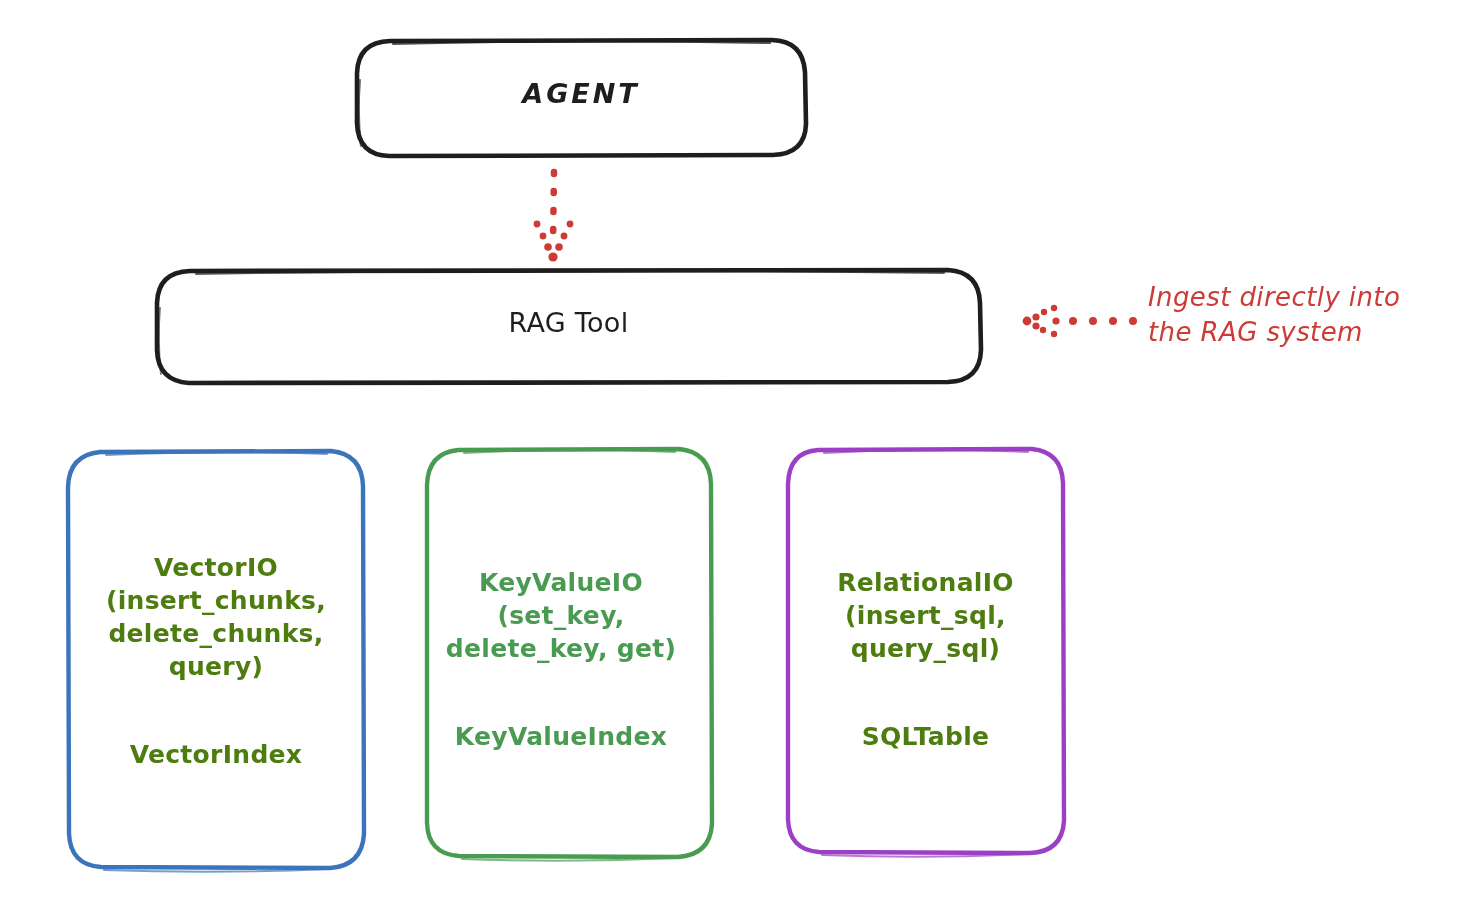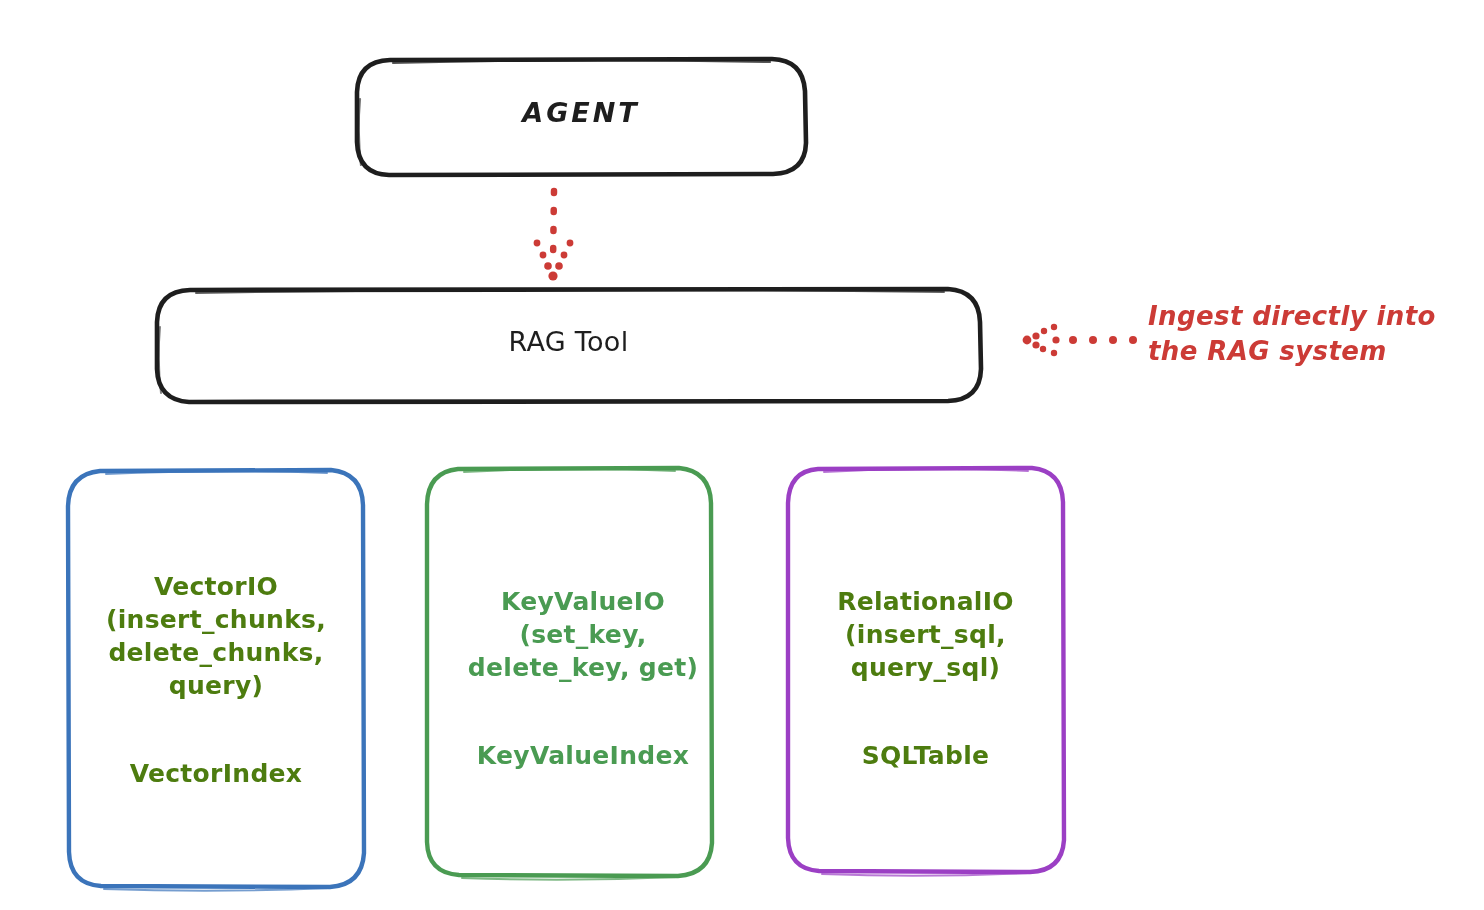--- a/index.html
+++ b/index.html
@@ -10,21 +10,20 @@
     background: #ffffff;
     font-family: "DejaVu Sans", sans-serif;
     overflow: hidden;
   }
 
   #diagram-root {
     position: relative;
     width: 1484px;
     height: 812px;
     background: #ffffff;
-    margin-top: 19px;
   }
 
   
   #sketch-layer {
     position: absolute;
     top: 0; left: 0;
     width: 1484px;
     height: 910px;
     pointer-events: none;
   }
@@ -69,42 +68,42 @@
     font-weight: 600;
   }
 
   .vector-block {
     left: 68px;
     top: 530px;
     width: 296px;
     color: #4d7c0f;
   }
   .kv-block {
-    left: 441px;
+    left: 419px;
     top: 545px;
     width: 284px;
     color: #4a9b52;
   }
   .rel-block {
     left: 788px;
     top: 545px;
     width: 275px;
     color: #4d7c0f;
   }
 
   .block-gap { display: block; height: 34px; }
 
   
   .annotation {
     position: absolute;
     left: 1148px;
     top: 280px;
     width: 330px;
     font-size: 26px;
-    font-weight: 700;
+    font-weight: 400;
     font-style: italic;
     line-height: 1.34;
     color: #cc3b36;
     white-space: pre-line;
     letter-spacing: 0.4px;
   }
 </style>
 </head>
 <body>
 

